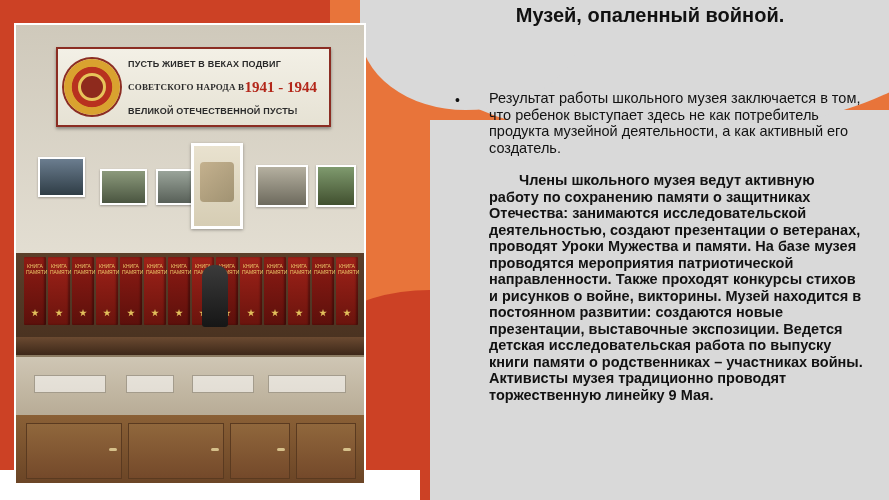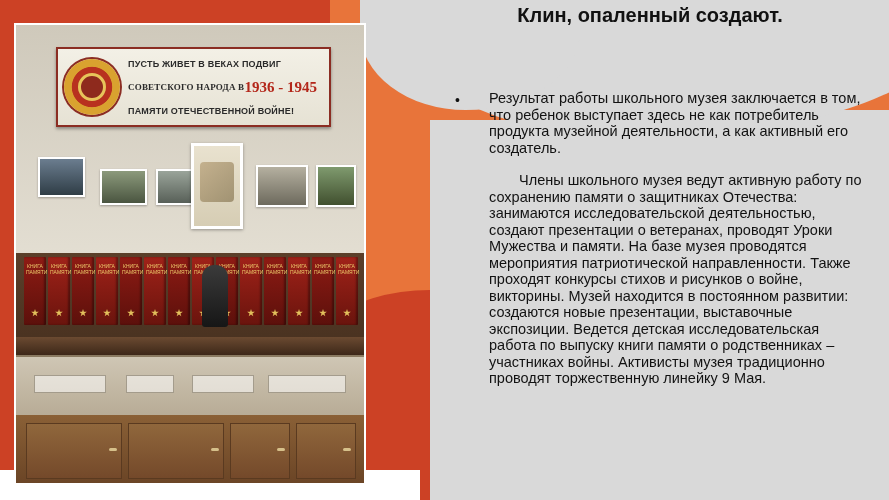--- a/index.html
+++ b/index.html
@@ -364,21 +364,21 @@
     left: 6px;
     top: 2px;
     font-size: 14px;
     line-height: 16px;
     color: #121212;
   }
   .para {
     margin: 16px;
     text-indent: 0;
   }
-  .para.indented { text-indent: 30px; }
+  .para.indented { text-indent: 30px; font-weight: bold; }
 </style>
 </head>
 <body>
 
 <div class="slide">
 
   <div class="bg-red-left"></div>
   <div class="bg-orange-mid"></div>
   <div class="bg-orange-top"></div>
   <div class="bg-grey-body"></div>
@@ -388,22 +388,22 @@
   <div class="bg-grey-right-cover"></div>
   <div class="bg-white-bottom"></div>
 
   <div class="photo-frame">
     <div class="ph-wall">
 
       <div class="ph-banner">
         <div class="order"></div>
         <div class="ph-line ph-l1">ПУСТЬ ЖИВЕТ В ВЕКАХ ПОДВИГ</div>
         <div class="ph-line ph-l2">СОВЕТСКОГО НАРОДА  В</div>
-        <div class="ph-line ph-l3">ПАМЯТИ ОТЕЧЕСТВЕННОЙ ВОЙНЕ!</div>
-        <div class="ph-years">1936 - 1945</div>
+        <div class="ph-line ph-l3">ВЕЛИКОЙ ОТЕЧЕСТВЕННОЙ ПУСТЬ!</div>
+        <div class="ph-years">1941 - 1944</div>
       </div>
 
       <div class="ph-photos">
         <div class="ph-pic ph-p1"></div>
         <div class="ph-pic ph-p2"></div>
         <div class="ph-pic ph-p3"></div>
         <div class="ph-map"></div>
         <div class="ph-pic ph-p4"></div>
         <div class="ph-pic ph-p5"></div>
       </div>
@@ -466,21 +466,21 @@
     </div>
 
     <div class="ph-cabinet">
       <div class="ph-door" style="left:10px; width:96px;"></div>
       <div class="ph-door" style="left:112px; width:96px;"></div>
       <div class="ph-door" style="left:214px; width:60px;"></div>
       <div class="ph-door" style="left:280px; width:60px;"></div>
     </div>
   </div>
 
-  <div class="title">Клин, опаленный создают.</div>
+  <div class="title">Музей, опаленный войной.</div>
 
   <div class="body-text">
     <div class="bullet-row">
       <span class="bullet-dot">•</span>
       <p class="para"> Результат работы школьного музея заключается в том, что ребенок выступает здесь  не как потребитель продукта  музейной деятельности, а как активный его создатель.</p>
     </div>
     <div class="bullet-row">
       <span class="bullet-dot"></span>
       <p class="para indented">Члены школьного музея ведут активную работу по сохранению памяти о защитниках Отечества: занимаются исследовательской деятельностью, создают презентации о ветеранах, проводят Уроки Мужества и памяти. На базе музея проводятся мероприятия патриотической направленности. Также проходят конкурсы стихов и рисунков о войне, викторины.  Музей находится в постоянном развитии: создаются новые презентации, выставочные экспозиции. Ведется детская исследовательская работа по выпуску книги памяти о родственниках – участниках войны. Активисты музея традиционно проводят торжественную линейку  9 Мая.</p>
     </div>

